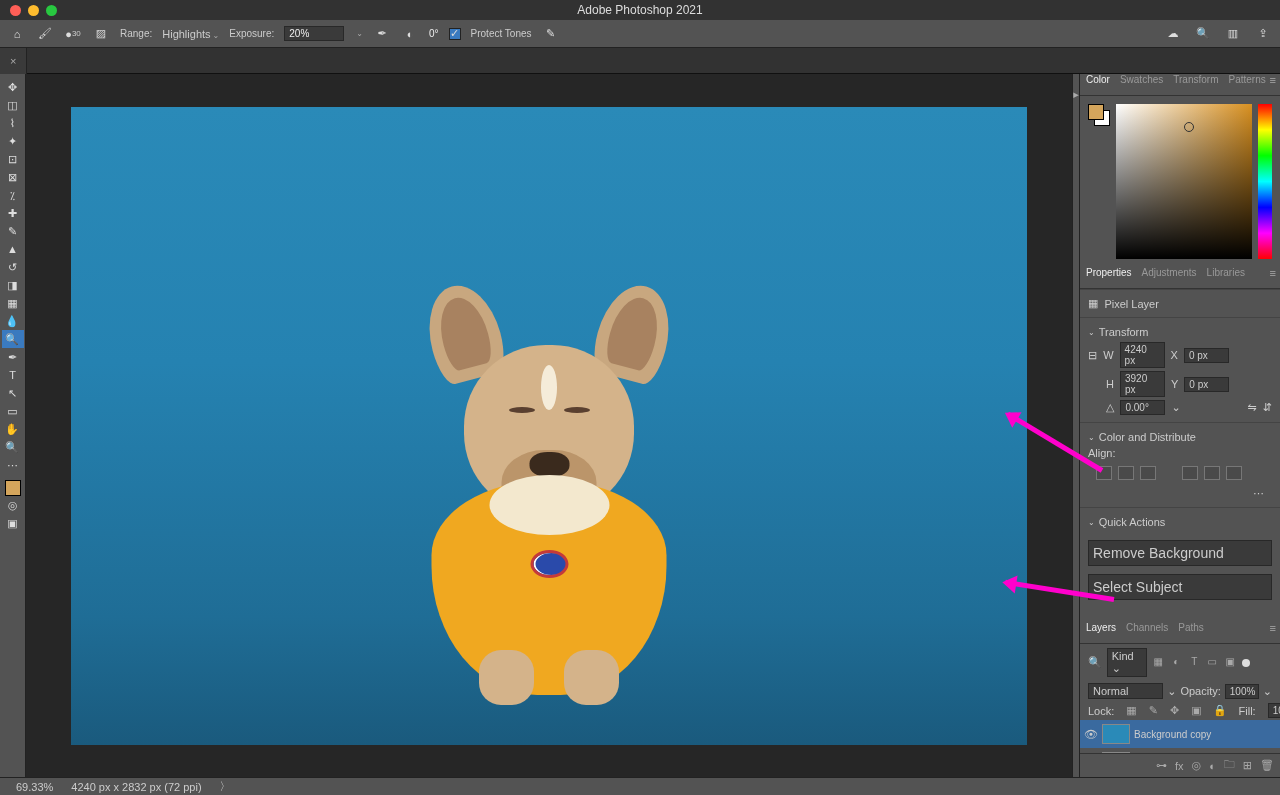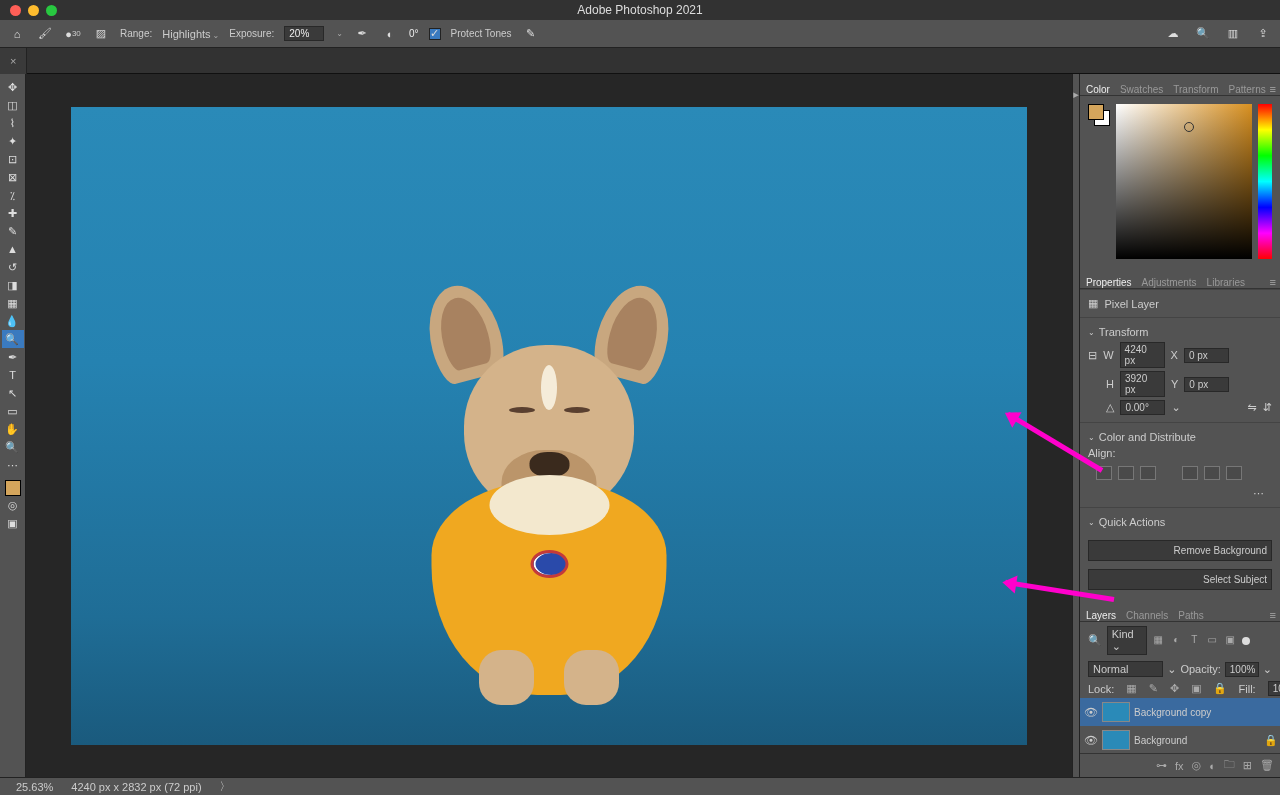--- a/index.html
+++ b/index.html
@@ -35,38 +35,38 @@
 .stripe{position:absolute;top:20px;left:50%;transform:translateX(-50%);width:16px;height:45px;background:#f5ecd9;border-radius:50%}
 .muzzle{position:absolute;top:105px;left:50%;transform:translateX(-50%);width:95px;height:72px;background:#bb956a;border-radius:45%}
 .nose{position:absolute;top:2px;left:50%;transform:translateX(-50%);width:40px;height:25px;background:#3a2a1d;border-radius:45%}
 .hoodie{position:absolute;top:195px;left:50%;transform:translateX(-50%);width:235px;height:215px;background:#f0a820;border-radius:50% 50% 45% 45%/35% 35% 60% 60%}
 .collar{position:absolute;top:-5px;left:50%;transform:translateX(-50%);width:120px;height:60px;background:#f3e8ce;border-radius:50%}
 .logo{position:absolute;top:70px;left:50%;transform:translateX(-50%);width:38px;height:28px;border:3px solid #c43a3a;border-radius:50%;background:#2a4aaa;box-shadow:2px 0 0 #fff inset}
 .leg{position:absolute;bottom:10px;width:55px;height:55px;background:#d4b38a;border-radius:40%}
 .leg.l{left:70px}.leg.r{right:70px}
 .divider{width:8px;background:#535353;border-left:1px solid #222;border-right:1px solid #222}
 .panels{width:200px;background:#535353;display:flex;flex-direction:column}
-.panel-tabs{height:22px;display:flex;align-items:flex-end;padding:0 6px;gap:10px;border-bottom:1px solid #333;position:relative}
+.panel-tabs{height:22px;display:flex;align-items:flex-start;padding:0 6px;gap:10px;border-bottom:1px solid #333;position:relative}
 .ptab{font-size:10px;color:#999;cursor:pointer}
 .ptab.active{color:#eee}
 .menu{position:absolute;right:4px;font-size:11px;color:#aaa}
 .color-panel{padding:8px;display:flex;gap:6px}
 .fgbg{position:relative;width:22px;height:22px}
 .fgsw{width:16px;height:16px;border:1px solid #000;position:absolute}
 .fgsw.fg{background:#d4a55c;z-index:1}
 .fgsw.bg{background:#fff;top:6px;left:6px}
 .color-field{flex:1;height:155px;position:relative;background:linear-gradient(to bottom,transparent,#000),linear-gradient(to right,#fff,#d89020)}
 .indicator{position:absolute;width:10px;height:10px;border:1px solid #333;border-radius:50%}
 .hue{width:14px;height:155px;background:linear-gradient(to bottom,#f00,#ff0,#0f0,#0ff,#00f,#f0f,#f00)}
 .sect{padding:4px 8px;border-top:1px solid #444}
 .sect-h{display:flex;align-items:center;gap:4px;font-size:10px;margin:4px 0}
 .sect-h .ar{font-size:8px}
 .row{display:flex;align-items:center;gap:6px;font-size:10px;margin:3px 0}
 .fld{background:#3a3a3a;border:1px solid #282828;padding:1px 4px;font-size:10px;width:45px}
-.btn-w{background:#3a3a3a;border:1px solid #282828;padding:4px;text-align:right;margin:4px 8px;font-size:10px;cursor:pointer}
+.btn-w{background:#3a3a3a;border:1px solid #282828;padding:4px;text-align:left;margin:4px 8px;font-size:14px;cursor:pointer}
 .layers-list{flex:1;overflow:auto}
 .layer-row{display:flex;align-items:center;padding:2px 4px;gap:4px;height:28px}
 .layer-row.sel{background:#3a6a9f}
 .vis{width:14px;text-align:center}
 .thumb{width:28px;height:20px;background:#2a8ab8;border:1px solid #888}
 .lname{font-size:10px}
 .lock{margin-left:auto;width:12px}
 .layers-bottom{height:24px;display:flex;align-items:center;justify-content:flex-end;gap:8px;padding:0 6px;border-top:1px solid #333}
 .layers-bottom span{font-size:11px;color:#aaa}
 .status{height:18px;background:#535353;border-top:1px solid #222;display:flex;align-items:center;padding:0 16px;gap:18px;font-size:10px;color:#ccc}
@@ -94,21 +94,21 @@
 </div>
 
 <div class="opts">
   <span class="ico">⌂</span>
   <span class="ico">🖌</span>
   <span class="ico">●<sub style="font-size:8px">30</sub></span>
   <span class="ico">▨</span>
   <span class="lbl">Range:</span>
   <span class="val"><span>Highlights</span><span class="chev">⌄</span></span>
   <span class="lbl">Exposure:</span>
-  <span class="val fld" style="width:40px">20%</span>
+  <span class="val fld" style="width:60px">20%</span>
   <span class="chev">⌄</span>
   <span class="ico">✒</span>
   <span class="ico">◐</span>
   <span class="val">0°</span>
   <span class="ico" style="width:12px;height:12px;background:#3a7abf;border:1px solid #222">✓</span>
   <span class="lbl">Protect Tones</span>
   <span class="ico">✎</span>
   <div class="right-icons">
     <span class="ico">☁</span>
     <span class="ico">🔍</span>
@@ -261,21 +261,21 @@
     </div>
     <div class="sect">
       <div class="sect-h">
           <span class="ar">⌄</span>
           <span>Quick Actions</span>
         </div>
     </div>
     <div class="btn-w">Remove Background</div>
     <div class="btn-w">Select Subject</div>
 
-    <div class="panel-tabs" style="margin-top:6px">
+    <div class="panel-tabs" style="margin-top:18px">
       <span class="ptab active">Layers</span>
       <span class="ptab">Channels</span>
       <span class="ptab">Paths</span>
       <span class="menu">≡</span>
     </div>
     <div class="filter-row">
       <span>🔍</span>
       <span class="dd" style="flex:0 0 40px"><span>Kind</span> <span class="chev">⌄</span></span>
       <span class="fico">▦</span>
       <span class="fico">◐</span>
@@ -321,19 +321,19 @@
       <span>◎</span>
       <span>◐</span>
       <span>🗀</span>
       <span>⊞</span>
       <span>🗑</span>
     </div>
   </div>
 </div>
 
 <div class="status">
-  <span>25.63%</span>
+  <span>69.33%</span>
   <span>4240 px x 2832 px (72 ppi)</span>
   <span>〉</span>
 </div>
 
 <div class="arrow" style="width:110px;top:468px;left:992px;transform:rotate(31deg)"></div>
 <div class="arrow" style="width:110px;top:597px;left:1004px;transform:rotate(9deg)"></div>
 
 </body></html>

